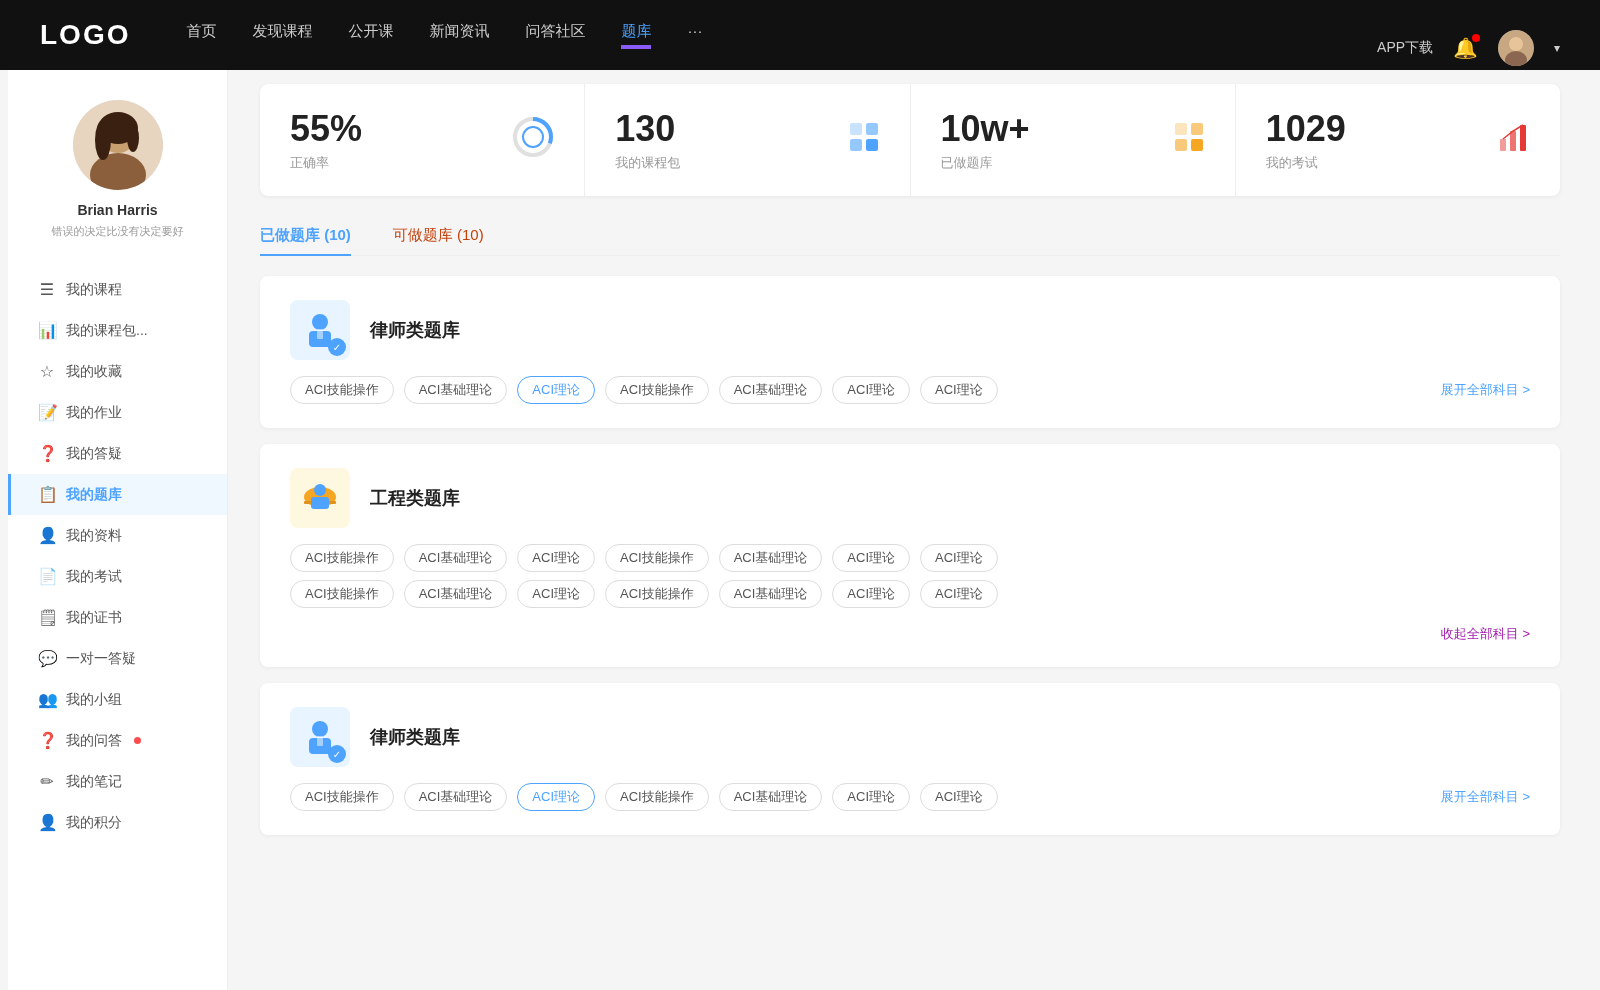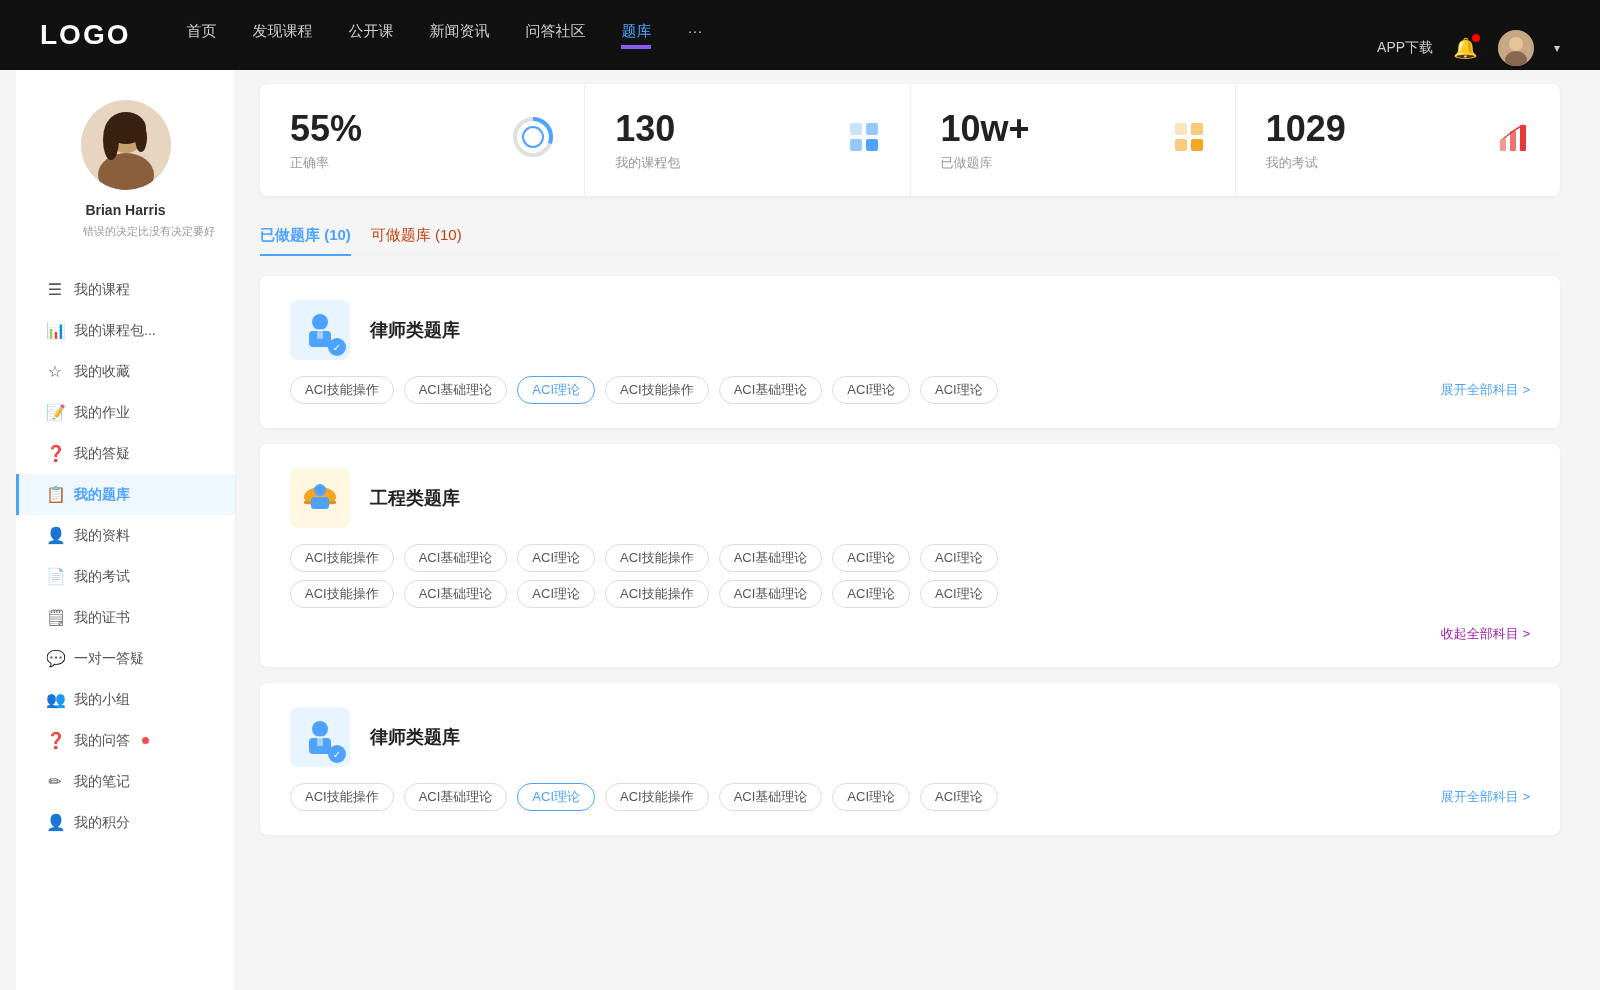--- a/index.html
+++ b/index.html
@@ -27,28 +27,28 @@
     .nav-avatar { width: 36px; height: 36px; border-radius: 50%; background: #888; overflow: hidden; cursor: pointer; }
     .nav-chevron { color: #ccc; font-size: 12px; cursor: pointer; }
 
     
     .sidebar {
       width: 220px;
       background: #fff;
       min-height: calc(100vh - 70px);
       padding: 30px 0 20px;
       position: fixed;
-      left: 16px; top: 70px;
+      left: 8px; top: 70px;
       border-right: 1px solid #eee;
       overflow-y: auto;
     }
     .sidebar-profile { text-align: center; padding: 0 20px 20px; }
     .sidebar-avatar { width: 90px; height: 90px; border-radius: 50%; margin: 0 auto 12px; background: #ddd; overflow: hidden; }
     .sidebar-name { font-size: 14px; font-weight: 600; color: #333; margin-bottom: 6px; }
-    .sidebar-motto { font-size: 11px; color: #999; text-align: right; }
+    .sidebar-motto { font-size: 11px; color: #999; }
     .sidebar-menu { margin-top: 10px; }
     .sidebar-item {
       display: flex; align-items: center; gap: 10px;
       padding: 11px 30px;
       color: #555; font-size: 14px; cursor: pointer;
       position: relative;
     }
     .sidebar-item.active { color: #4da3ff; font-weight: 600; background: #f0f8ff; }
     .sidebar-item.active::before {
       content: ''; position: absolute; left: 0; top: 0; bottom: 0;
@@ -83,21 +83,21 @@
     .stat-card:last-child { border-right: none; }
     .stat-card:first-child { border-radius: 8px 0 0 8px; }
     .stat-card:last-child { border-radius: 0 8px 8px 0; }
     .stats-row { border-radius: 8px; overflow: hidden; box-shadow: 0 1px 4px rgba(0,0,0,0.06); align-items: center; }
     .stat-left {}
     .stat-value { font-size: 36px; font-weight: 700; color: #222; }
     .stat-label { font-size: 13px; color: #999; margin-top: 4px; }
     .stat-icon { font-size: 28px; }
 
     
-    .tabs-row { display: flex; gap: 20px; margin-bottom: 20px; border-bottom: 1px solid #eee; }
+    .tabs-row { display: flex; gap: 42px; margin-bottom: 20px; border-bottom: 1px solid #eee; }
     .tab-item {
       font-size: 15px; color: #c2410c; cursor: pointer;
       padding-bottom: 10px; position: relative;
     }
     .tab-item.active { color: #4da3ff; font-weight: 600; }
     .tab-item.active::after {
       content: ''; position: absolute; bottom: -1px; left: 0; right: 0;
       height: 2px; background: #4da3ff;
     }
 

